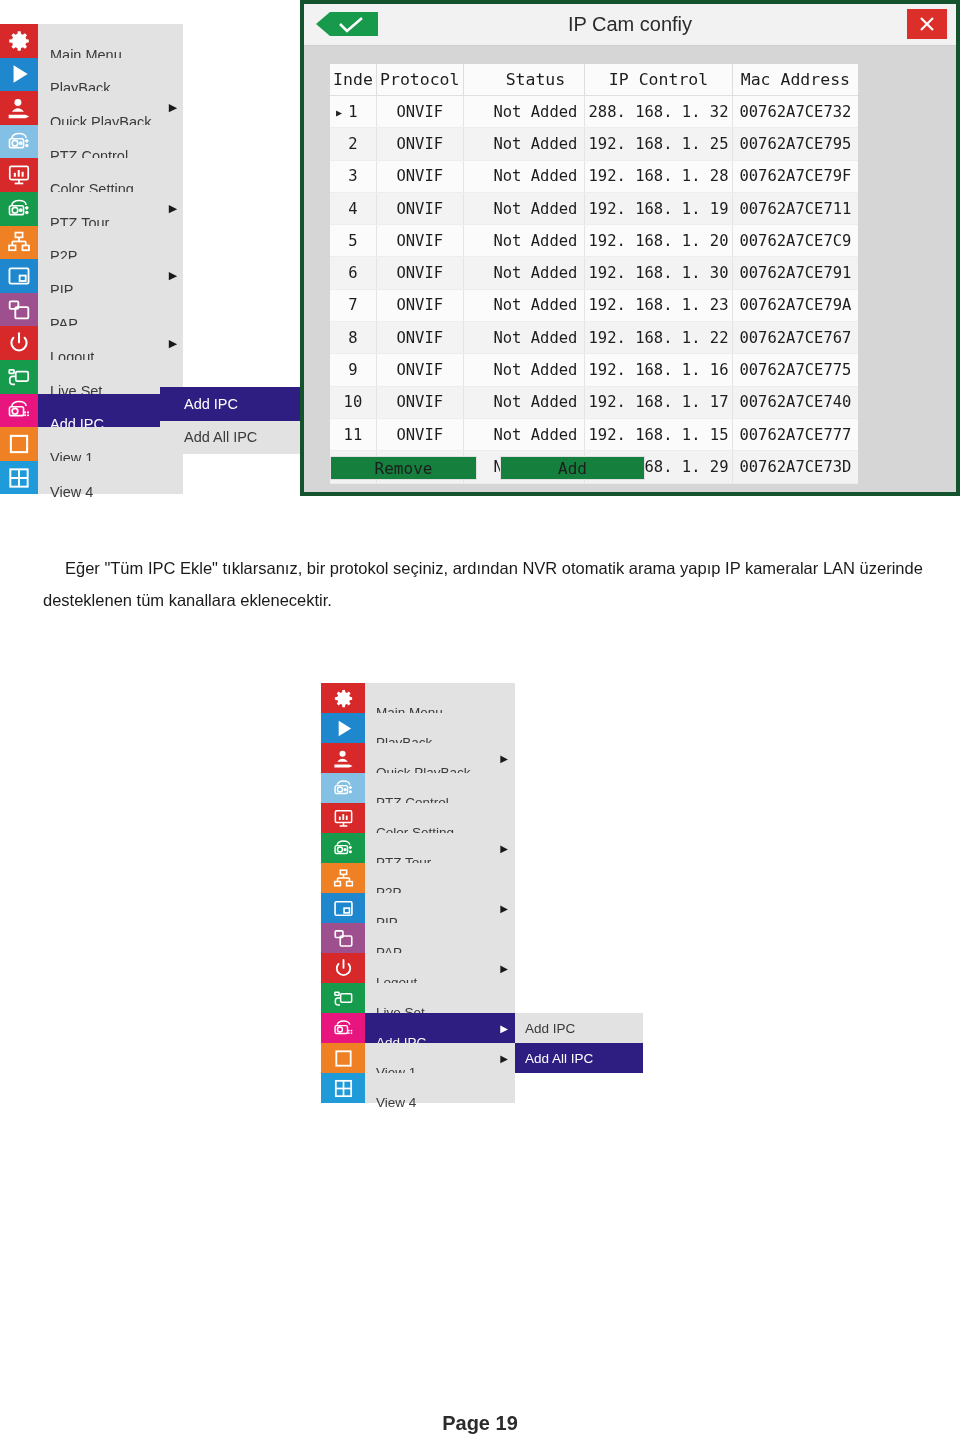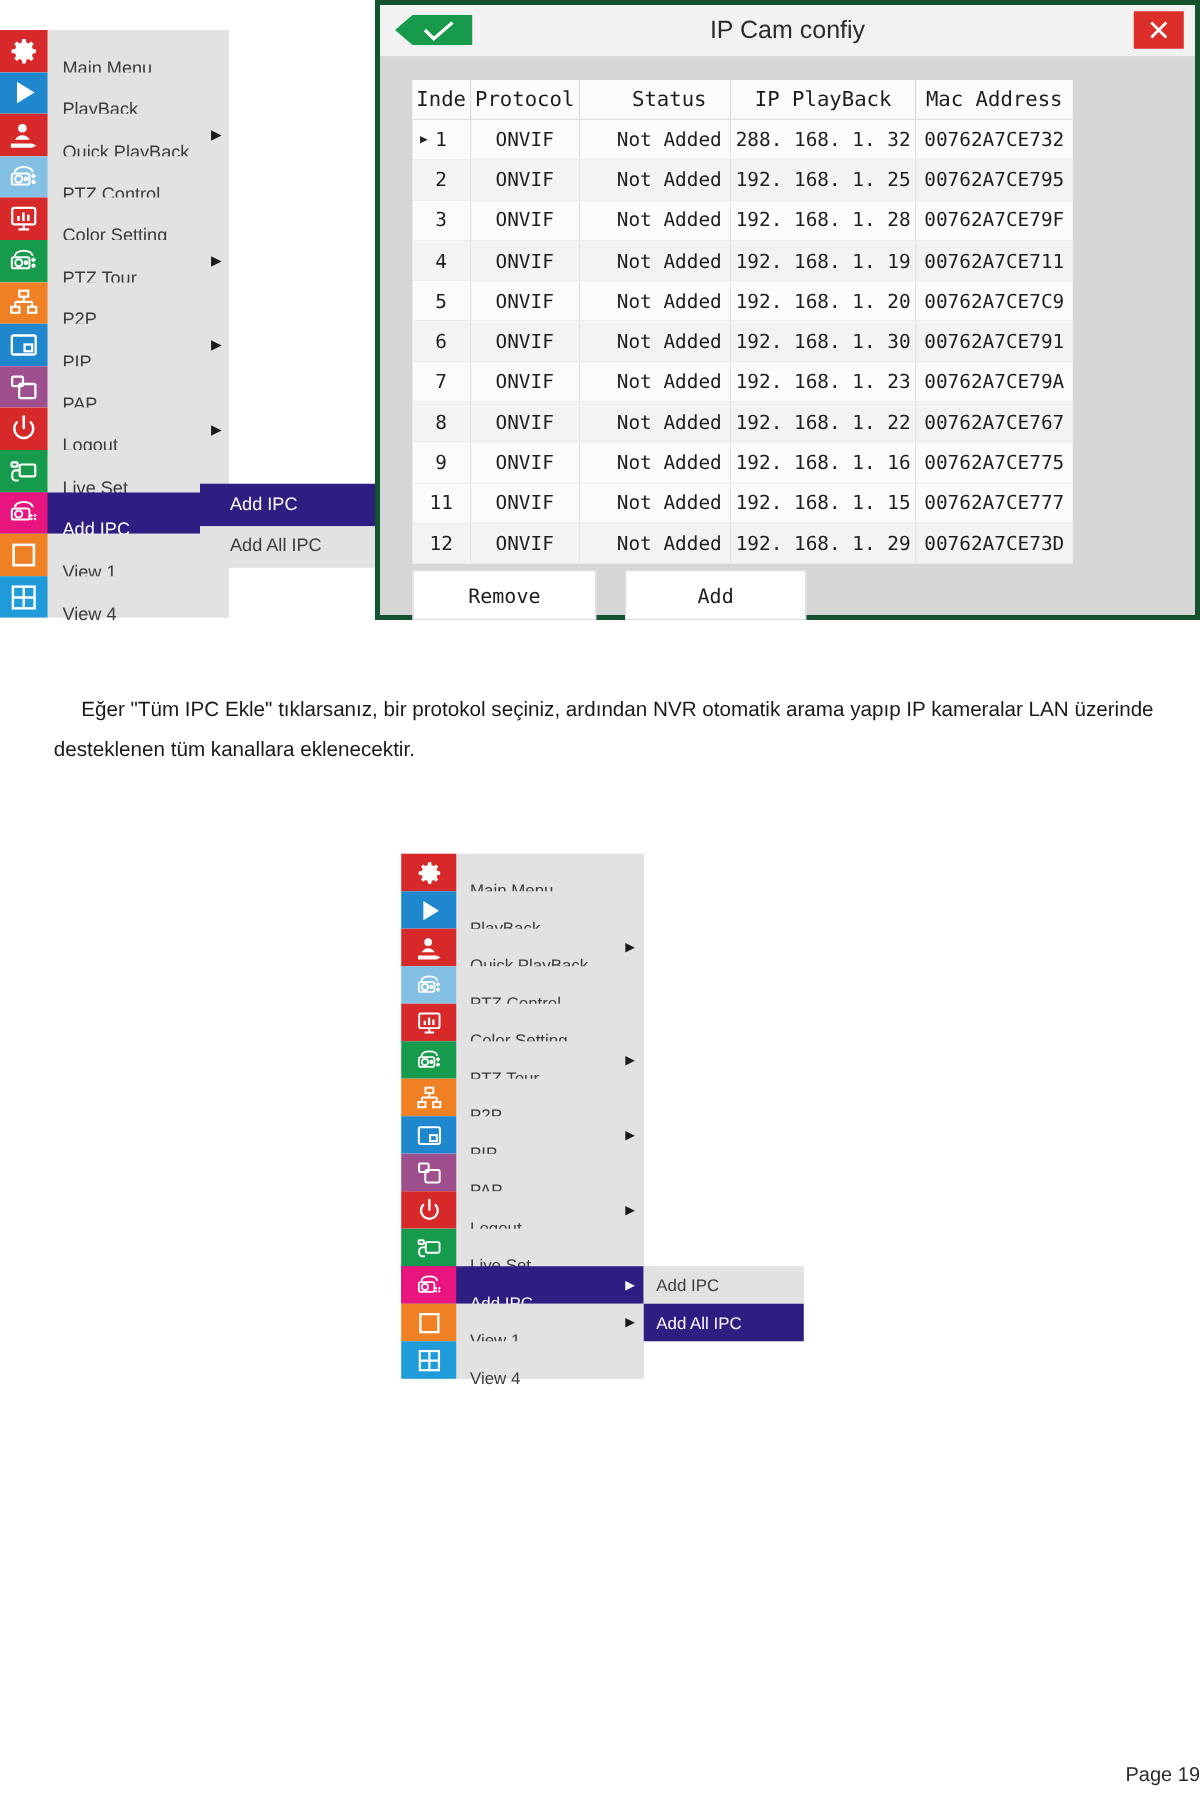--- a/index.html
+++ b/index.html
@@ -131,41 +131,41 @@
   table.iptable tr.alt td{background:#f3f3f3;}
   td.idxcell{position:relative;width:58px;}
   .rowmark{position:absolute;left:6px;top:50%;transform:translateY(-50%);font-size:10px;color:#222;}
   .c-proto{width:98px;}
   .c-status{width:135px;padding-left:24px;}
   .c-ip{width:160px;}
   .c-mac{width:161px;}
 
   .btnrow{position:absolute;left:26px;top:452px;width:612px;height:24px;}
   .dbtn{
-    position:absolute;top:0;height:40px;
-    background:#ffffff;
+    position:absolute;top:0;height:24px;
+    background:#15803d;
     border:1px solid #e0e0e0;
     display:flex;align-items:center;justify-content:center;
     font-size:16px;color:#1d1d1d;
     font-family:"DejaVu Sans Mono", monospace;
     cursor:pointer;box-sizing:border-box;
   }
   #btnRemove{left:0px;width:147px;}
   #btnAdd{left:170px;width:145px;}
 
   
   #paragraph{
     position:absolute;left:43px;top:552px;width:882px;
     font-size:16.5px;line-height:32px;color:#1a1a1a;
   }
   #paragraph .indent{display:inline-block;width:22px;}
 
   #footer{
     position:absolute;left:0;right:0;top:1412px;
-    text-align:right;font-size:16px;color:#2b2b2b;
+    text-align:center;font-size:20px;color:#2b2b2b;font-weight:bold;
   }
 </style>
 </head>
 <body>
 
 <div class="ctxmenu" id="menu1">
   <div class="menu-col">
       <div class="mrow">
         <div class="micon" style="background: rgb(215, 40, 42);">
           <svg width="26" height="26" viewBox="0 0 24 24">
@@ -388,21 +388,21 @@
     </div>
   </div>
 
   <div id="tablewrap">
     <table class="iptable">
       <thead>
         <tr>
           <th class="c-idx">Inde</th>
           <th class="c-proto">Protocol</th>
           <th class="c-status">Status</th>
-          <th class="c-ip">IP PlayBack</th>
+          <th class="c-ip">IP Control</th>
           <th class="c-mac">Mac Address</th>
         </tr>
       </thead>
       <tbody id="iptbody">
           <tr class="">
             <td class="idxcell"><span class="rowmark">▶</span>1</td>
             <td class="c-proto">ONVIF</td>
             <td class="c-status">Not Added</td>
             <td class="c-ip">288. 168. 1. 32</td>
             <td class="c-mac">00762A7CE732</td>
@@ -455,20 +455,27 @@
             <td class="c-status">Not Added</td>
             <td class="c-ip">192. 168. 1. 22</td>
             <td class="c-mac">00762A7CE767</td>
           </tr>
           <tr class="">
             <td class="idxcell">9</td>
             <td class="c-proto">ONVIF</td>
             <td class="c-status">Not Added</td>
             <td class="c-ip">192. 168. 1. 16</td>
             <td class="c-mac">00762A7CE775</td>
+          </tr>
+          <tr class="alt">
+            <td class="idxcell">10</td>
+            <td class="c-proto">ONVIF</td>
+            <td class="c-status">Not Added</td>
+            <td class="c-ip">192. 168. 1. 17</td>
+            <td class="c-mac">00762A7CE740</td>
           </tr>
           <tr class="">
             <td class="idxcell">11</td>
             <td class="c-proto">ONVIF</td>
             <td class="c-status">Not Added</td>
             <td class="c-ip">192. 168. 1. 15</td>
             <td class="c-mac">00762A7CE777</td>
           </tr>
           <tr class="alt">
             <td class="idxcell">12</td>

